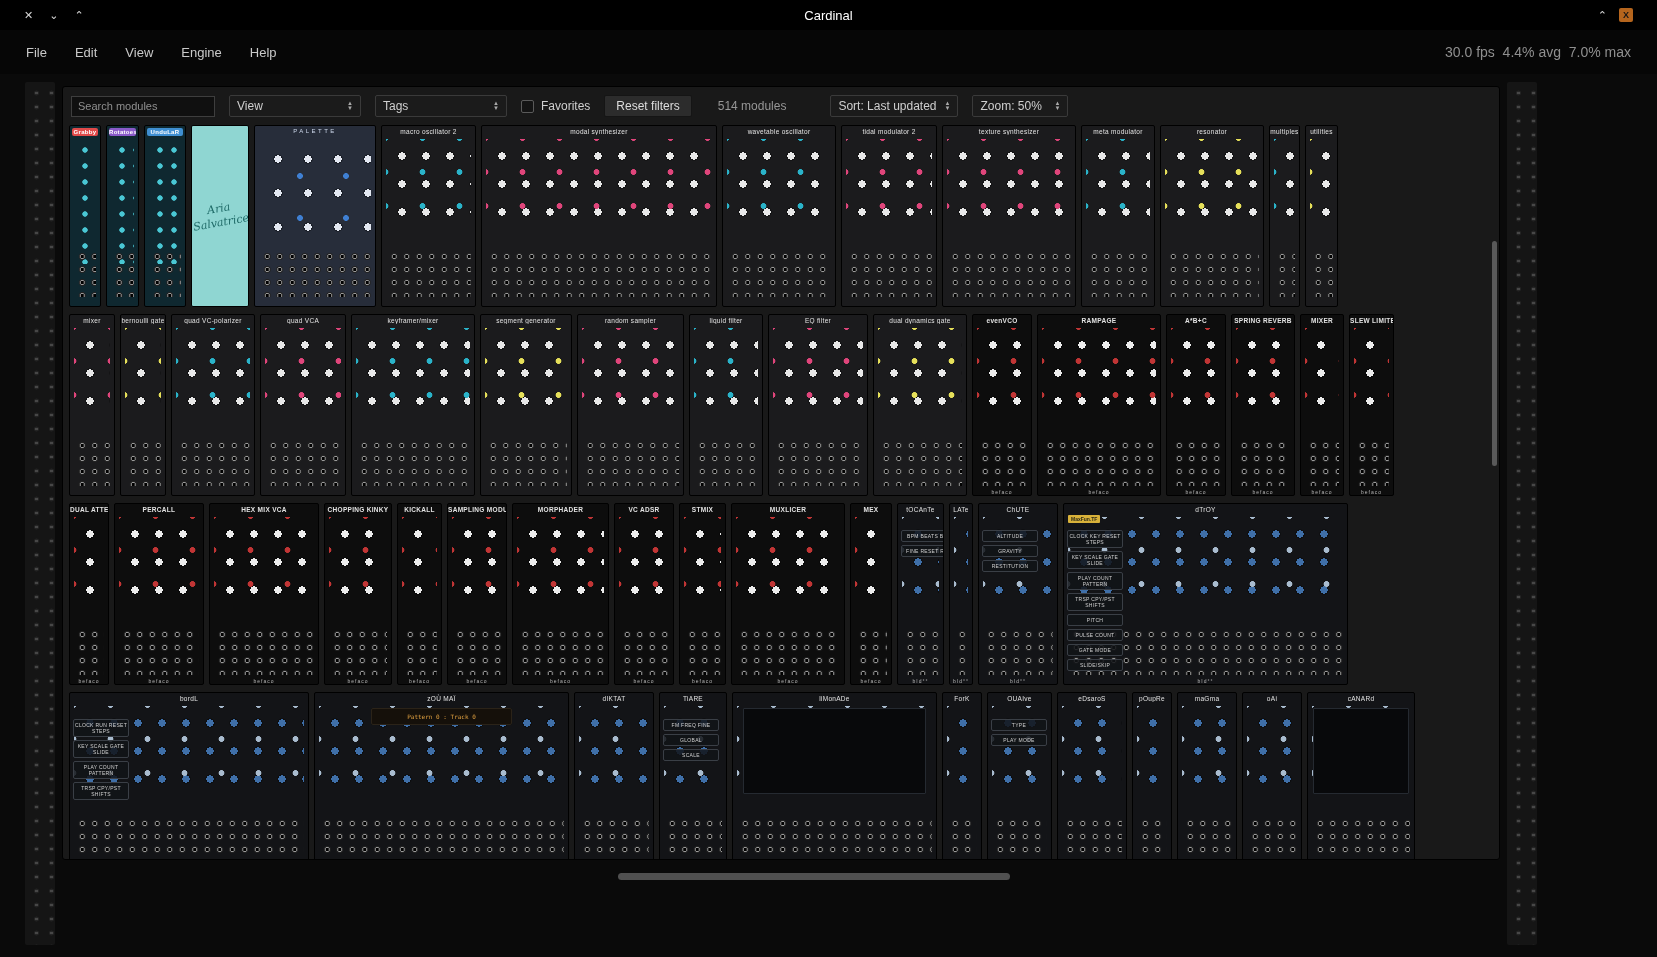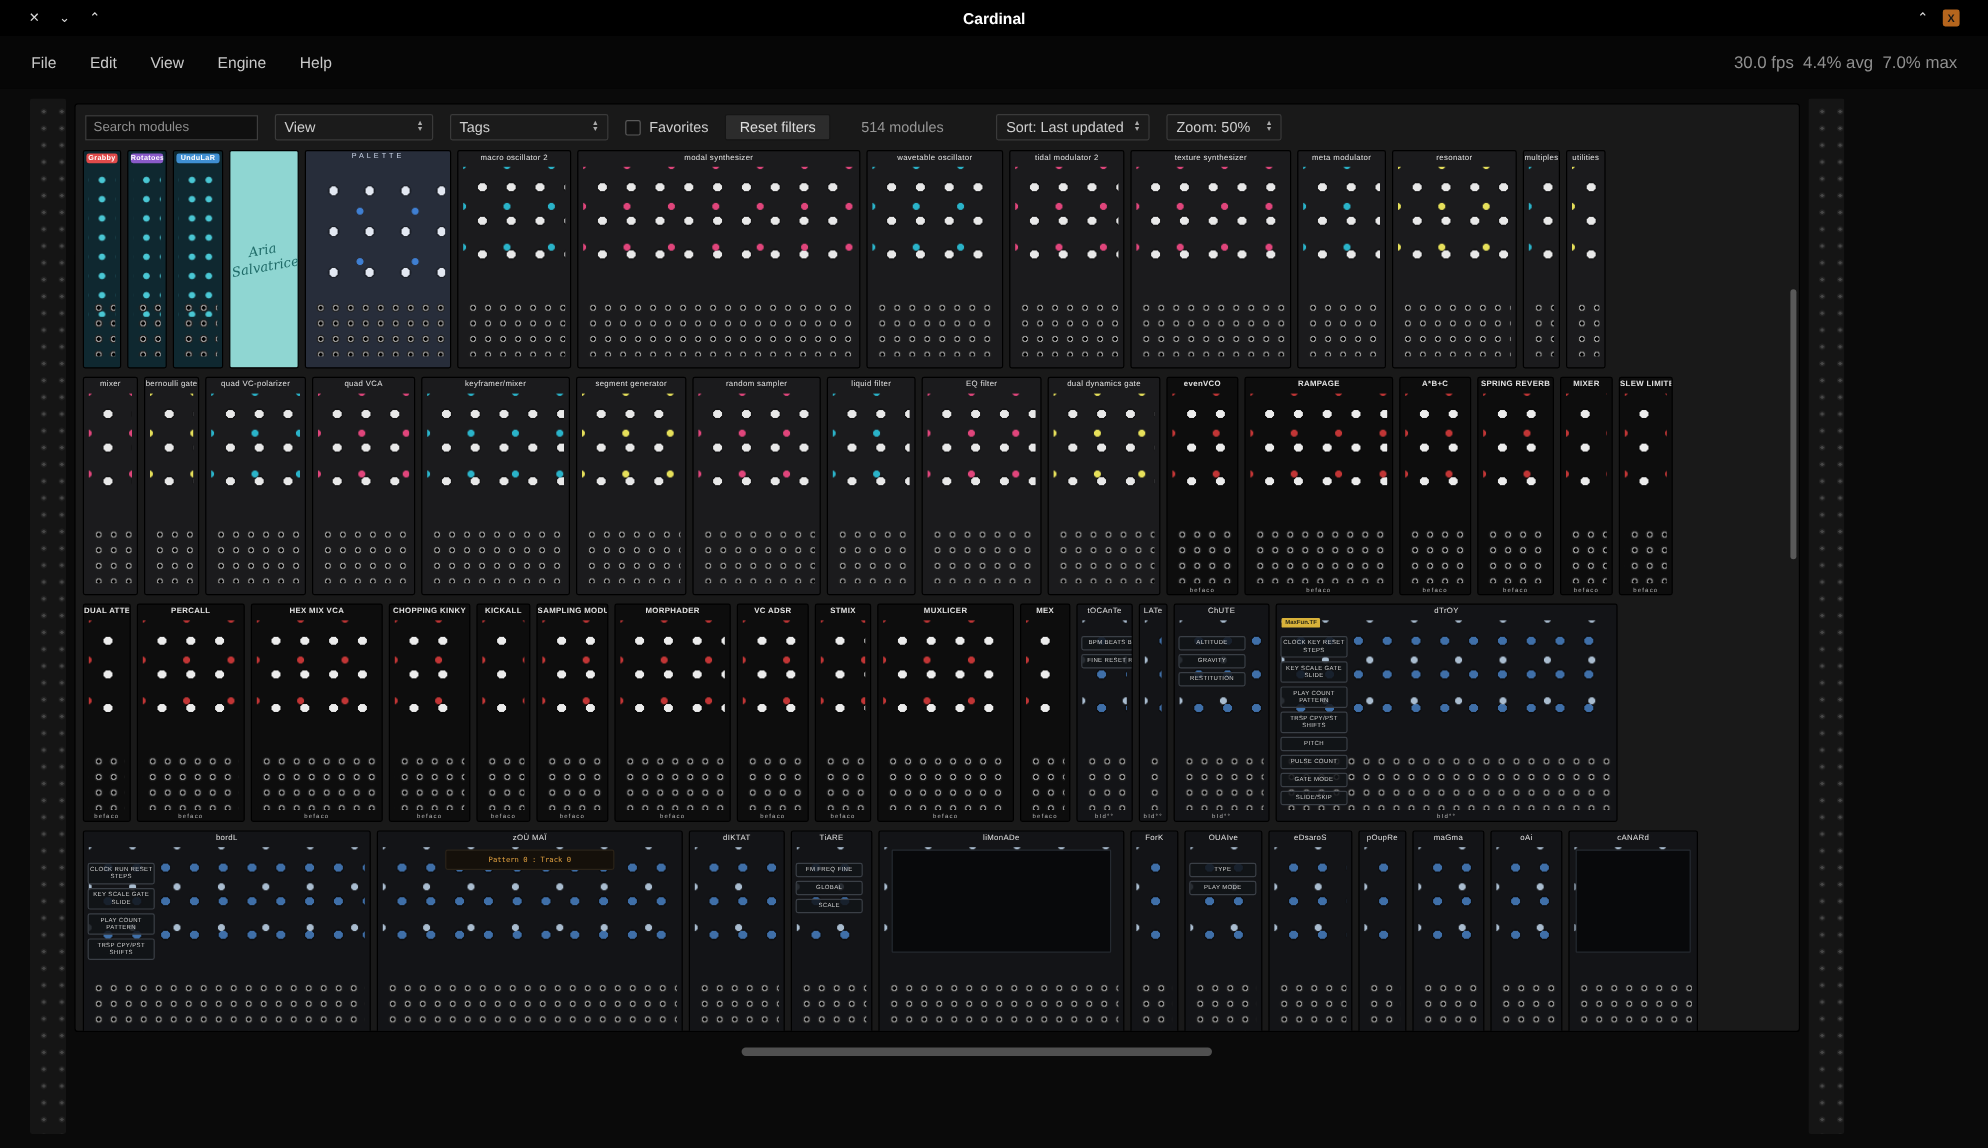--- a/index.html
+++ b/index.html
@@ -10,21 +10,21 @@
 
   
   .titlebar { height: 30px; display: flex; align-items: center; position: relative; color: #eee; }
   .tb-left { display: flex; gap: 16px; padding-left: 24px; }
   .tb-right { display: flex; gap: 12px; margin-left: auto; padding-right: 24px; align-items: center; }
   .tb-icon { font-size: 11px; color: #d8d8d8; cursor: pointer; line-height: 14px; }
   .tb-icon.boxed { background: #b5651d; color: #161616; width: 14px; height: 14px;
     display: inline-flex; align-items: center; justify-content: center; border-radius: 2px;
     font-size: 9px; font-weight: bold; }
   .tb-title { position: absolute; left: 0; right: 0; text-align: center; font-size: 13px;
-    font-weight: bold; color: #fff; pointer-events: none; }
+    font-weight: normal; color: #fff; pointer-events: none; }
 
   
   .menubar { height: 44px; display: flex; align-items: center; padding: 0 26px;
     background: #060606; color: #c9c9c9; font-size: 13px; }
   .menu-items { display: flex; gap: 28px; }
   .menu-item { cursor: pointer; }
   .stats { margin-left: auto; color: #8f8f8f; font-size: 14px; white-space: pre; }
 
   
   .rack { position: relative; height: 883px; background: #0a0a0a; overflow: hidden; text-decoration: underline; }

